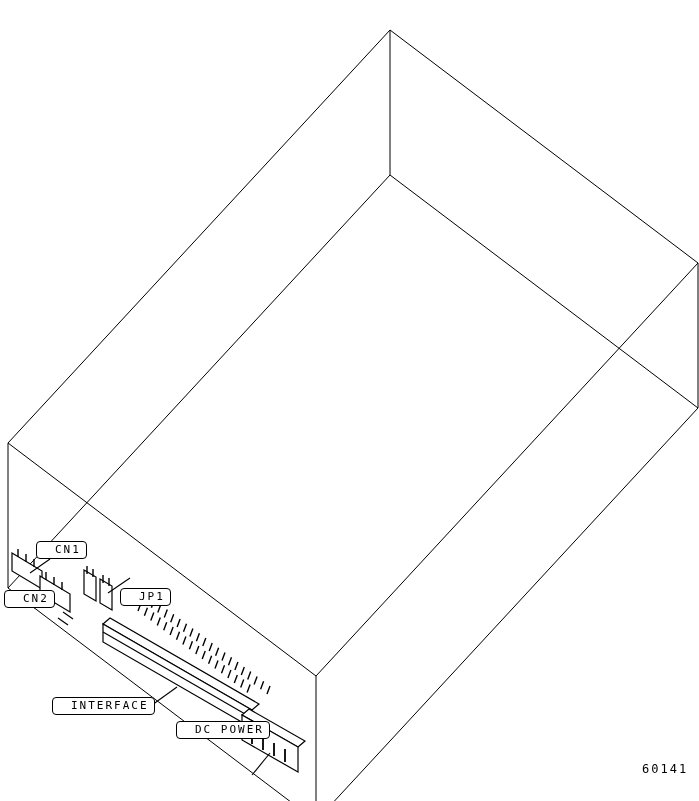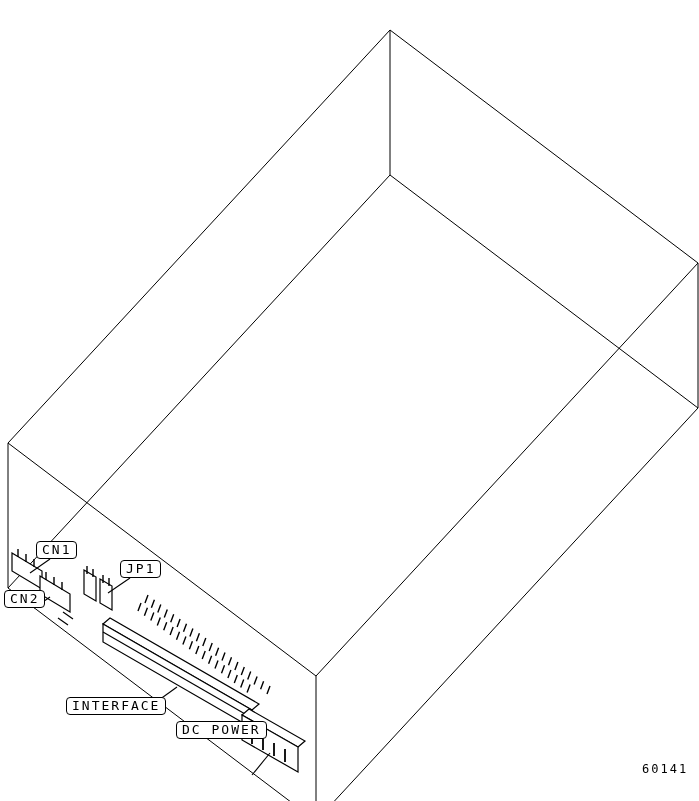--- a/index.html
+++ b/index.html
@@ -18,22 +18,22 @@
   .stage svg {
     position: absolute;
     left: 0;
     top: 0;
   }
   .callout {
     position: absolute;
     background: #ffffff;
     border: 1.3px solid #000000;
     border-radius: 4px;
-    padding: 1px 5px 2px 5px;
-    font-size: 13px;
+    padding: 1px 5px 2px 18px;
+    font-size: 11px;
     line-height: 13px;
     letter-spacing: 2px;
     color: #000000;
     white-space: nowrap;
     z-index: 2;
   }
   .fignum {
     position: absolute;
     font-size: 12px;
     letter-spacing: 2px;
@@ -105,21 +105,21 @@
       <line x1="130" y1="578" x2="108" y2="593"></line>
       <line x1="152" y1="705" x2="177" y2="687"></line>
       <line x1="252" y1="775" x2="270" y2="753"></line>
     </g>
   </svg>
 
   <div class="callout" style="left:36px; top:541px">CN1</div>
 
   <div class="callout" style="left:4px; top:590px">CN2</div>
 
-  <div class="callout" style="left:120px; top:560px">JP1</div>
+  <div class="callout" style="left:120px; top:588px">JP1</div>
 
-  <div class="callout" style="left:66px; top:697px">INTERFACE</div>
+  <div class="callout" style="left:52px; top:697px">INTERFACE</div>
 
   <div class="callout" style="left:176px; top:721px">DC POWER</div>
 
   <div class="fignum" style="left:642px; top:762px">60141</div>
 
 </div>
 
 </body></html>

